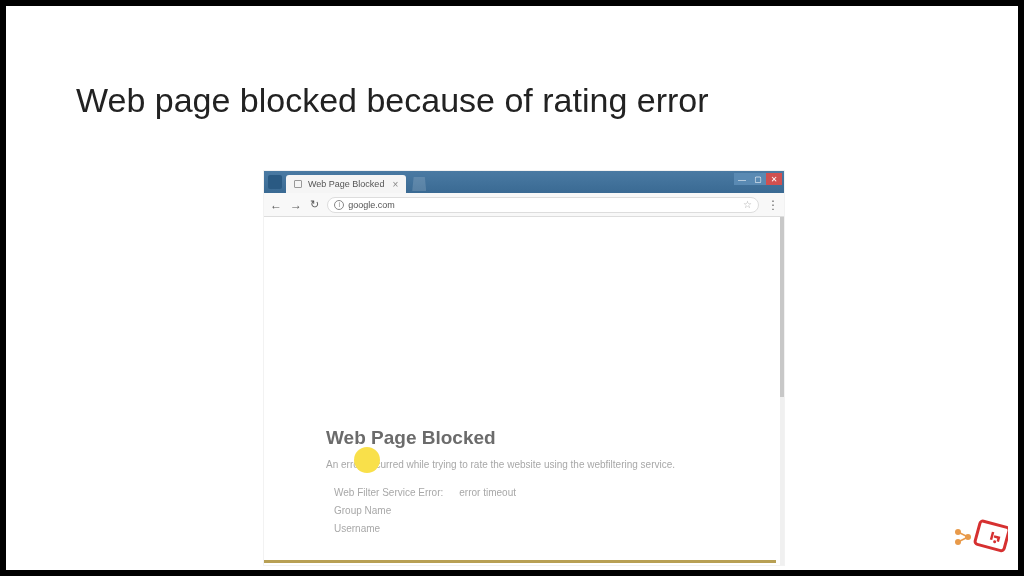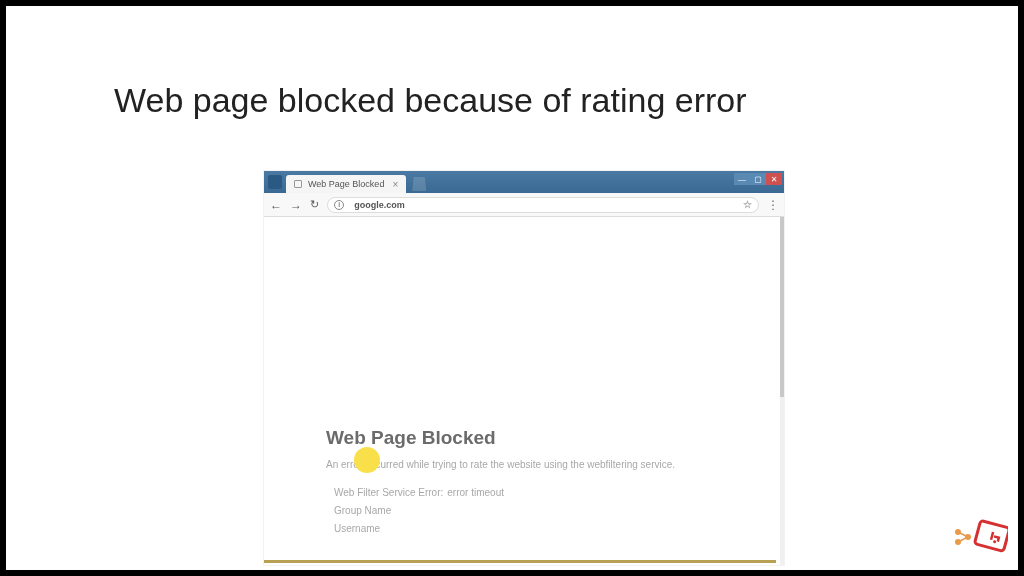--- a/index.html
+++ b/index.html
@@ -19,21 +19,20 @@
       bottom: 6px;
       background: #fff;
     }
     .slide-title {
       position: absolute;
       top: 75px;
       left: 70px;
       font-size: 34px;
       font-weight: 400;
       color: #222;
-      margin-left: 38px;
     }
     .browser {
       position: absolute;
       top: 165px;
       left: 258px;
       width: 520px;
       height: 394px;
       background: #a16207;
       box-shadow: 0 0 0 1px rgba(0,0,0,0.05);
     }
@@ -124,22 +123,21 @@
     }
     .addressbar {
       flex: 1;
       height: 16px;
       background: #fff;
       border: 1px solid #ddd;
       border-radius: 8px;
       display: flex;
       align-items: center;
       padding: 0 6px;
-      gap: 10px;
-      font-weight: bold;
+      gap: 4px;
     }
     .info-icon {
       width: 10px;
       height: 10px;
       border: 1px solid #888;
       border-radius: 50%;
       font-size: 7px;
       color: #888;
       display: flex;
       align-items: center;
@@ -227,21 +225,21 @@
       background: #c8c8c8;
     }
     .logo {
       position: absolute;
       right: 10px;
       bottom: 8px;
       width: 60px;
       height: 48px;
     }
     .logo svg { width: 100%; height: 100%; }
-    .rating-row { display: flex; gap: 4px; }
+    .rating-row { display: flex; gap: 16px; }
   </style>
 </head>
 <body>
 
 <div class="slide">
   <div class="slide-title">Web page blocked because of rating error</div>
 
   <div class="browser">
 
     <div class="titlebar">

